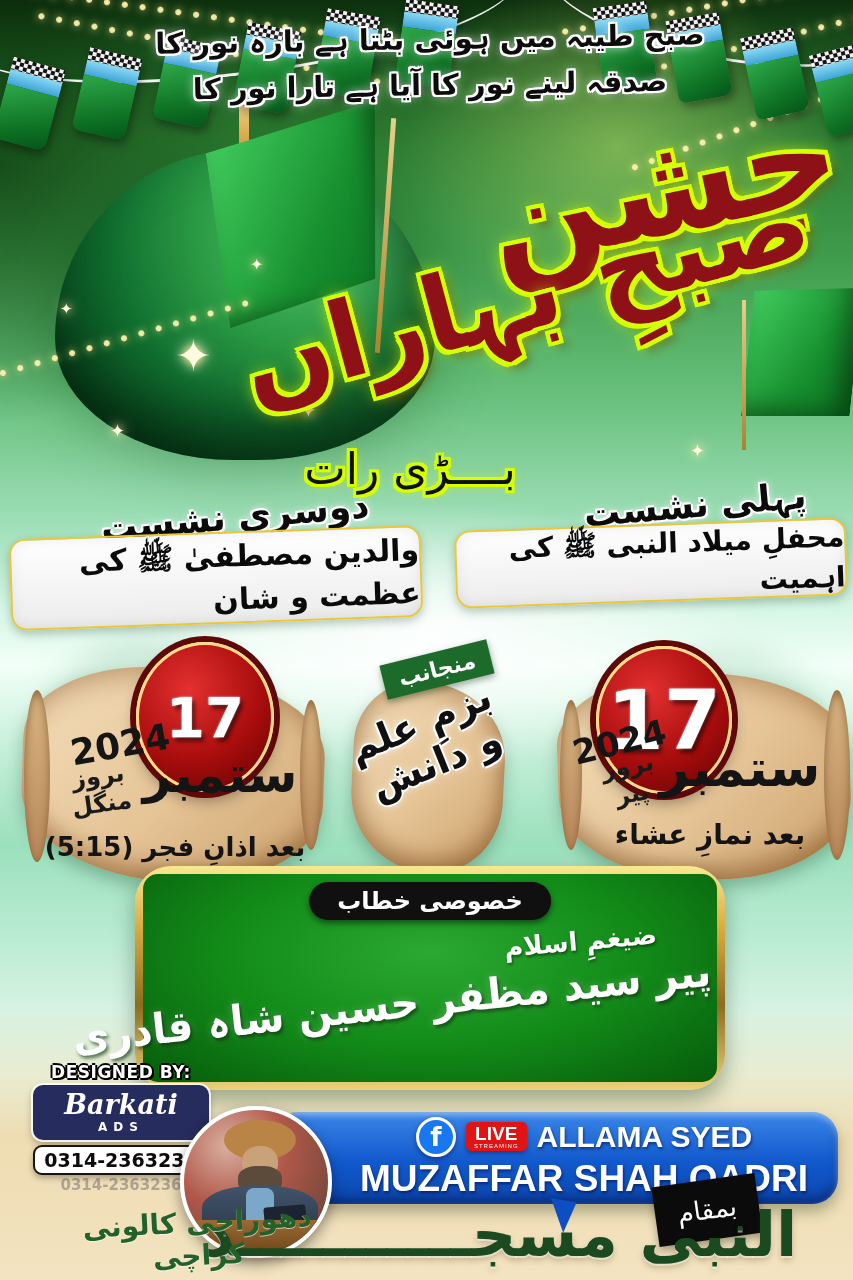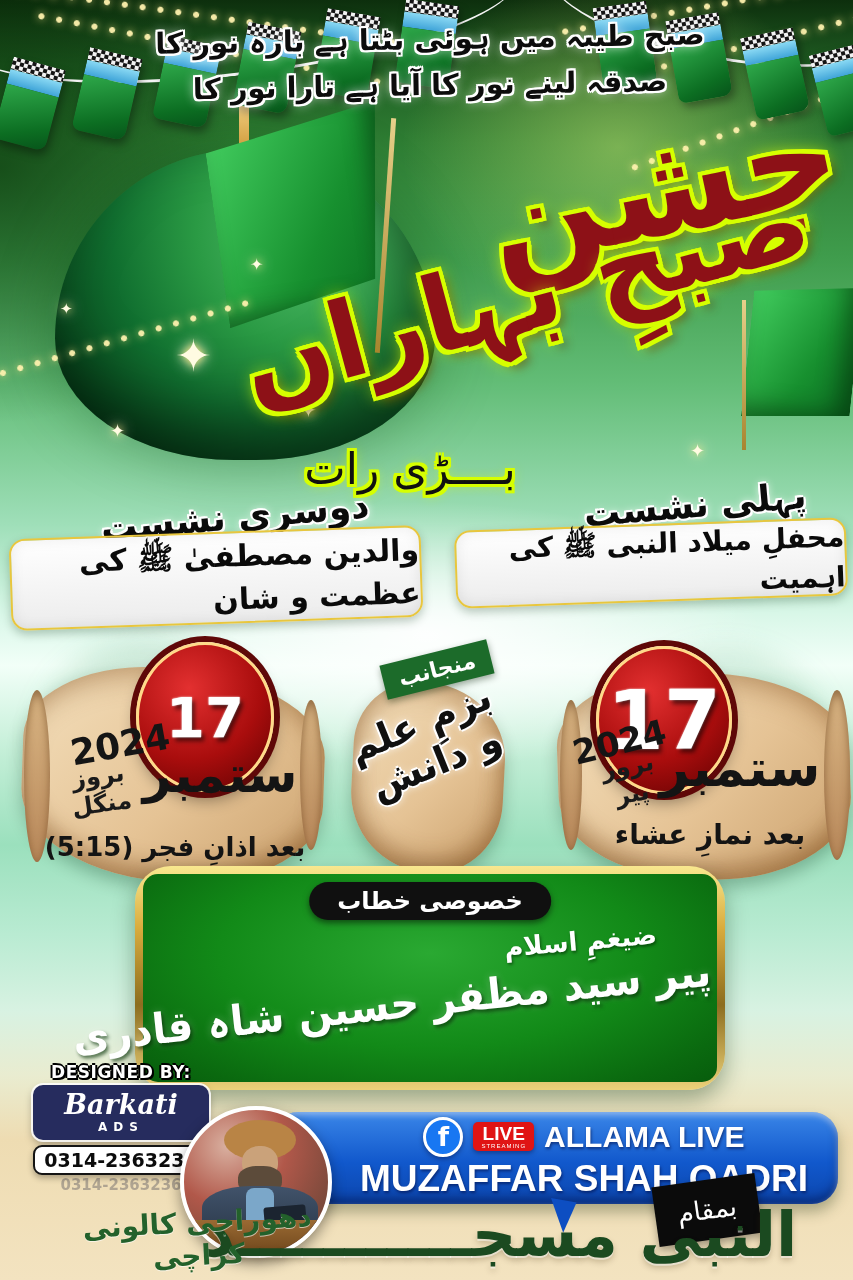--- a/index.html
+++ b/index.html
@@ -289,21 +289,21 @@
     <div class="phone-ghost" style="font-size:15px;margin-top:1px;">0314-2363236</div>
   </div>
 
   <div class="abs blue-banner" style="left:272px;top:1112px;width:566px;height:92px;padding-left:58px;">
     <div class="live-line1">
       <div class="fb-circle">f</div>
       <div class="live-badge">
         <div class="live-word">LIVE</div>
         <div class="streaming-word">STREAMING</div>
       </div>
-      <div class="latin-name" style="font-size:30px;">ALLAMA LIVE</div>
+      <div class="latin-name" style="font-size:30px;">ALLAMA SYED</div>
     </div>
     <div class="latin-name" style="font-size:37px;margin-top:1px;">MUZAFFAR SHAH QADRI</div>
   </div>
   <div class="abs banner-tail" style="left:548px;top:1200px;transform:rotate(10deg);"></div>
 
   <div class="abs photo" style="left:180px;top:1106px;">
     <div class="ph-turban"></div>
     <div class="ph-face"></div>
     <div class="ph-beard"></div>
     <div class="ph-robe"></div>

